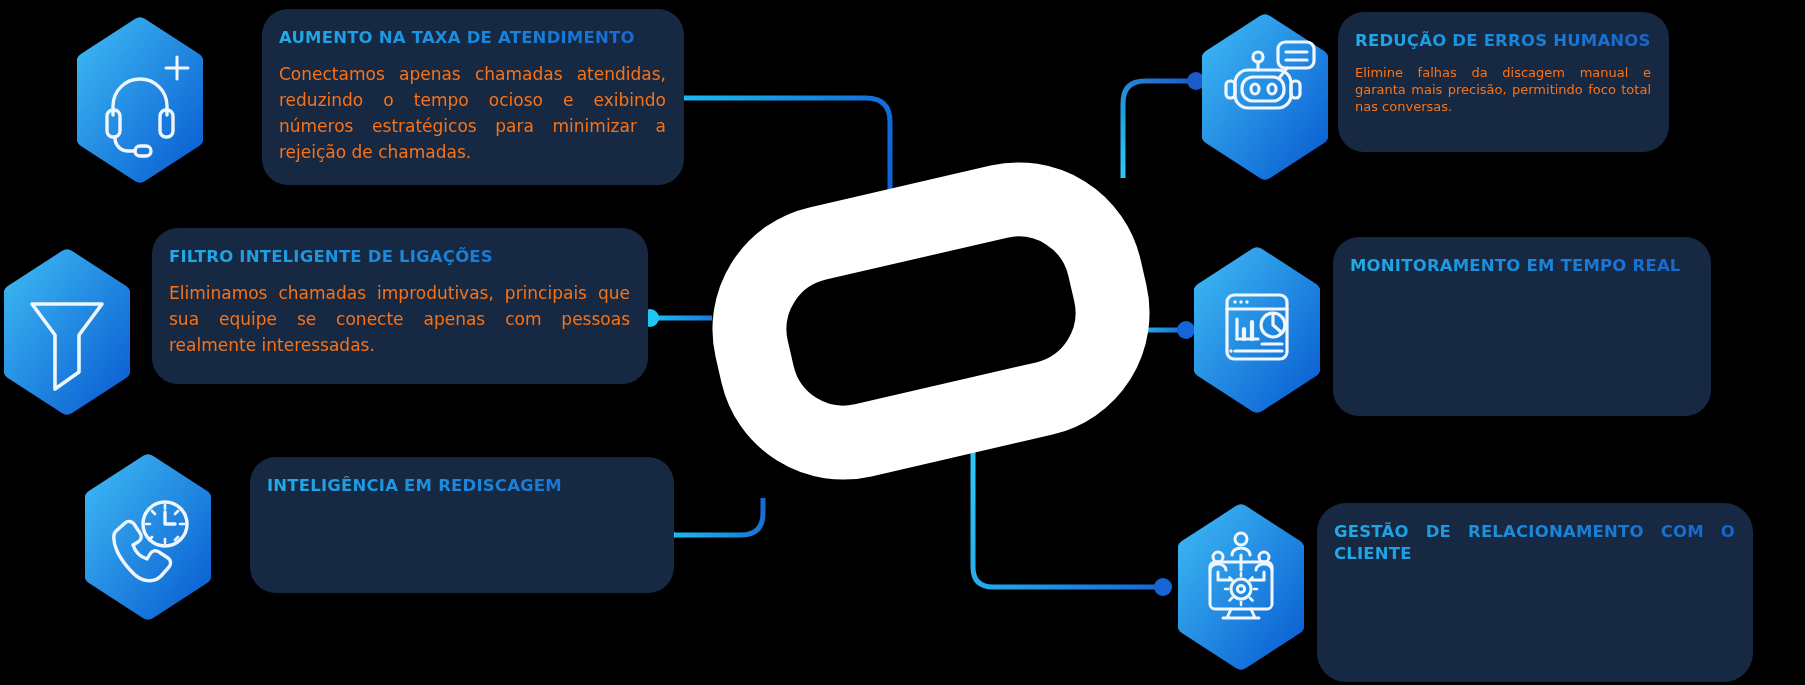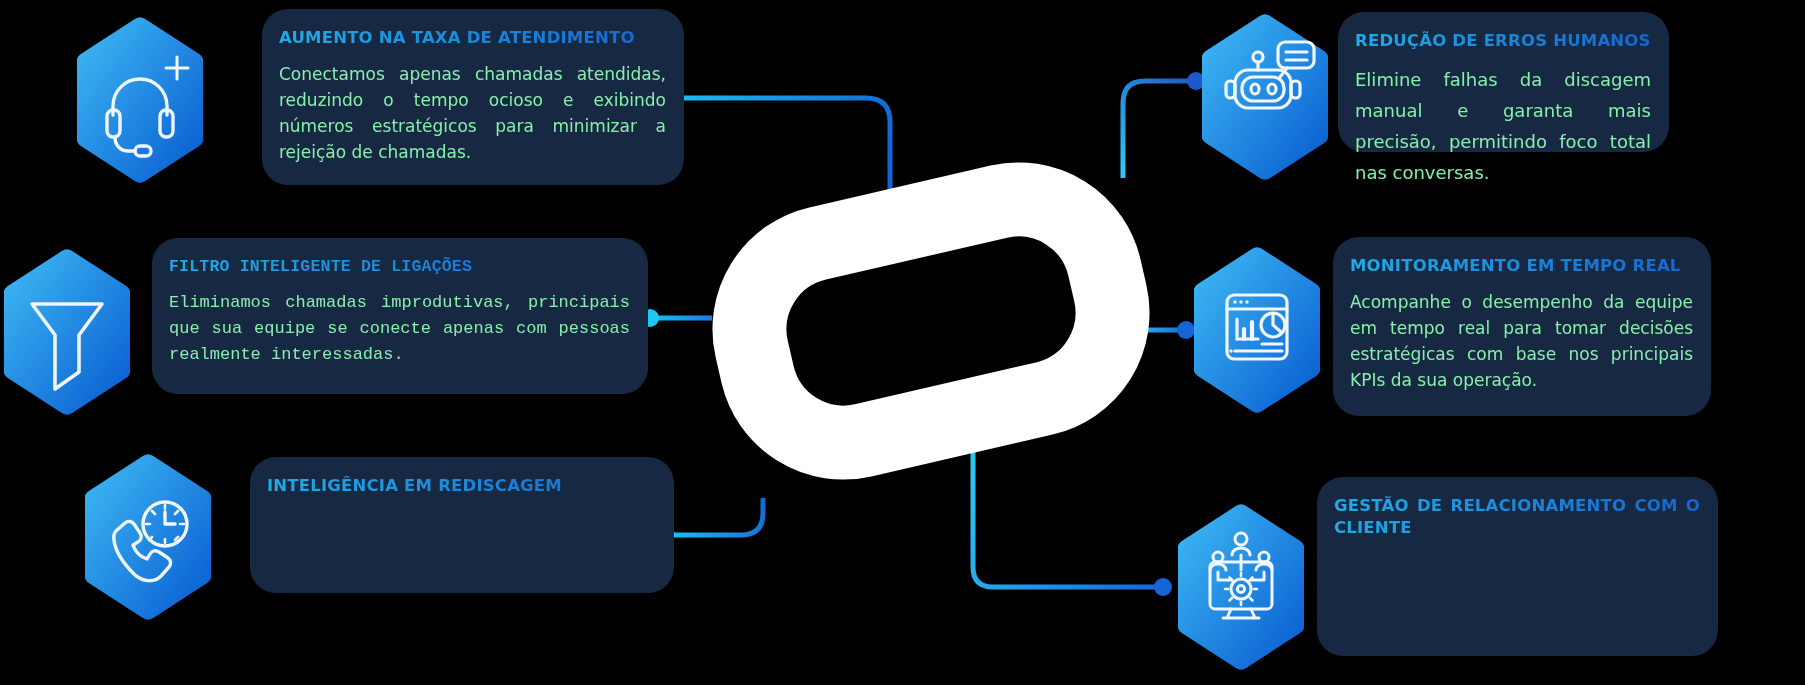--- a/index.html
+++ b/index.html
@@ -15,29 +15,29 @@
     font-weight:bold;font-size:16.5px;line-height:22px;letter-spacing:.2px;
     color:#1d9ae2;margin:0 0 12px 0;text-align:justify;
   }
   @supports (-webkit-background-clip: text){
     .card-title{
       background:linear-gradient(90deg,#21ACE8 0%,#1565CF 100%);
       -webkit-background-clip:text;background-clip:text;color:transparent;
     }
   }
   .card-body{
-    font-size:17px;line-height:26px;color:#86efac;margin:0;text-align:justify;
+    font-size:17px;line-height:26px;color:#f97316;margin:0;text-align:justify;
   }
   .card-1{left:234px;top:9px;width:422px;height:176px;margin-left:28px;}
-  .card-2{left:152px;top:238px;width:496px;height:156px;font-family:Liberation Mono, monospace;}
+  .card-2{left:152px;top:228px;width:496px;height:156px;}
   .card-3{left:250px;top:457px;width:424px;height:136px;}
   .card-4{left:1338px;top:12px;width:331px;height:140px;}
   .card-5{left:1333px;top:237px;width:378px;height:179px;}
-  .card-6{left:1317px;top:477px;width:401px;height:179px;}
-  .card-4 .card-body, .card-6 .card-body{font-size:18px;line-height:31px;}
+  .card-6{left:1317px;top:503px;width:436px;height:179px;border-radius:29px;}
+  .card-4 .card-body, .card-6 .card-body{font-size:13px;line-height:17px;}
 
   .hex{position:absolute;width:126px;height:166px;}
   .hex-1{left:77px;top:17px;}
   .hex-2{left:4px;top:249px;}
   .hex-3{left:85px;top:454px;}
   .hex-4{left:1202px;top:14px;}
   .hex-5{left:1194px;top:247px;}
   .hex-6{left:1178px;top:504px;}
 
   #connectors{position:absolute;left:0;top:0;width:1805px;height:685px;}
@@ -230,20 +230,19 @@
     <h3 class="card-title">INTELIGÊNCIA EM REDISCAGEM</h3>
   </div>
 
   <div class="card card-4">
     <h3 class="card-title">REDUÇÃO DE ERROS HUMANOS</h3>
     <p class="card-body">Elimine falhas da discagem manual e garanta mais precisão, permitindo foco total nas conversas.</p>
   </div>
 
   <div class="card card-5">
     <h3 class="card-title">MONITORAMENTO EM TEMPO REAL</h3>
-    <p class="card-body">Acompanhe o desempenho da equipe em tempo real para tomar decisões estratégicas com base nos principais KPIs da sua operação.</p>
   </div>
 
   <div class="card card-6">
     <h3 class="card-title">GESTÃO DE RELACIONAMENTO COM O CLIENTE</h3>
   </div>
 
 </div>
 
 </body></html>

